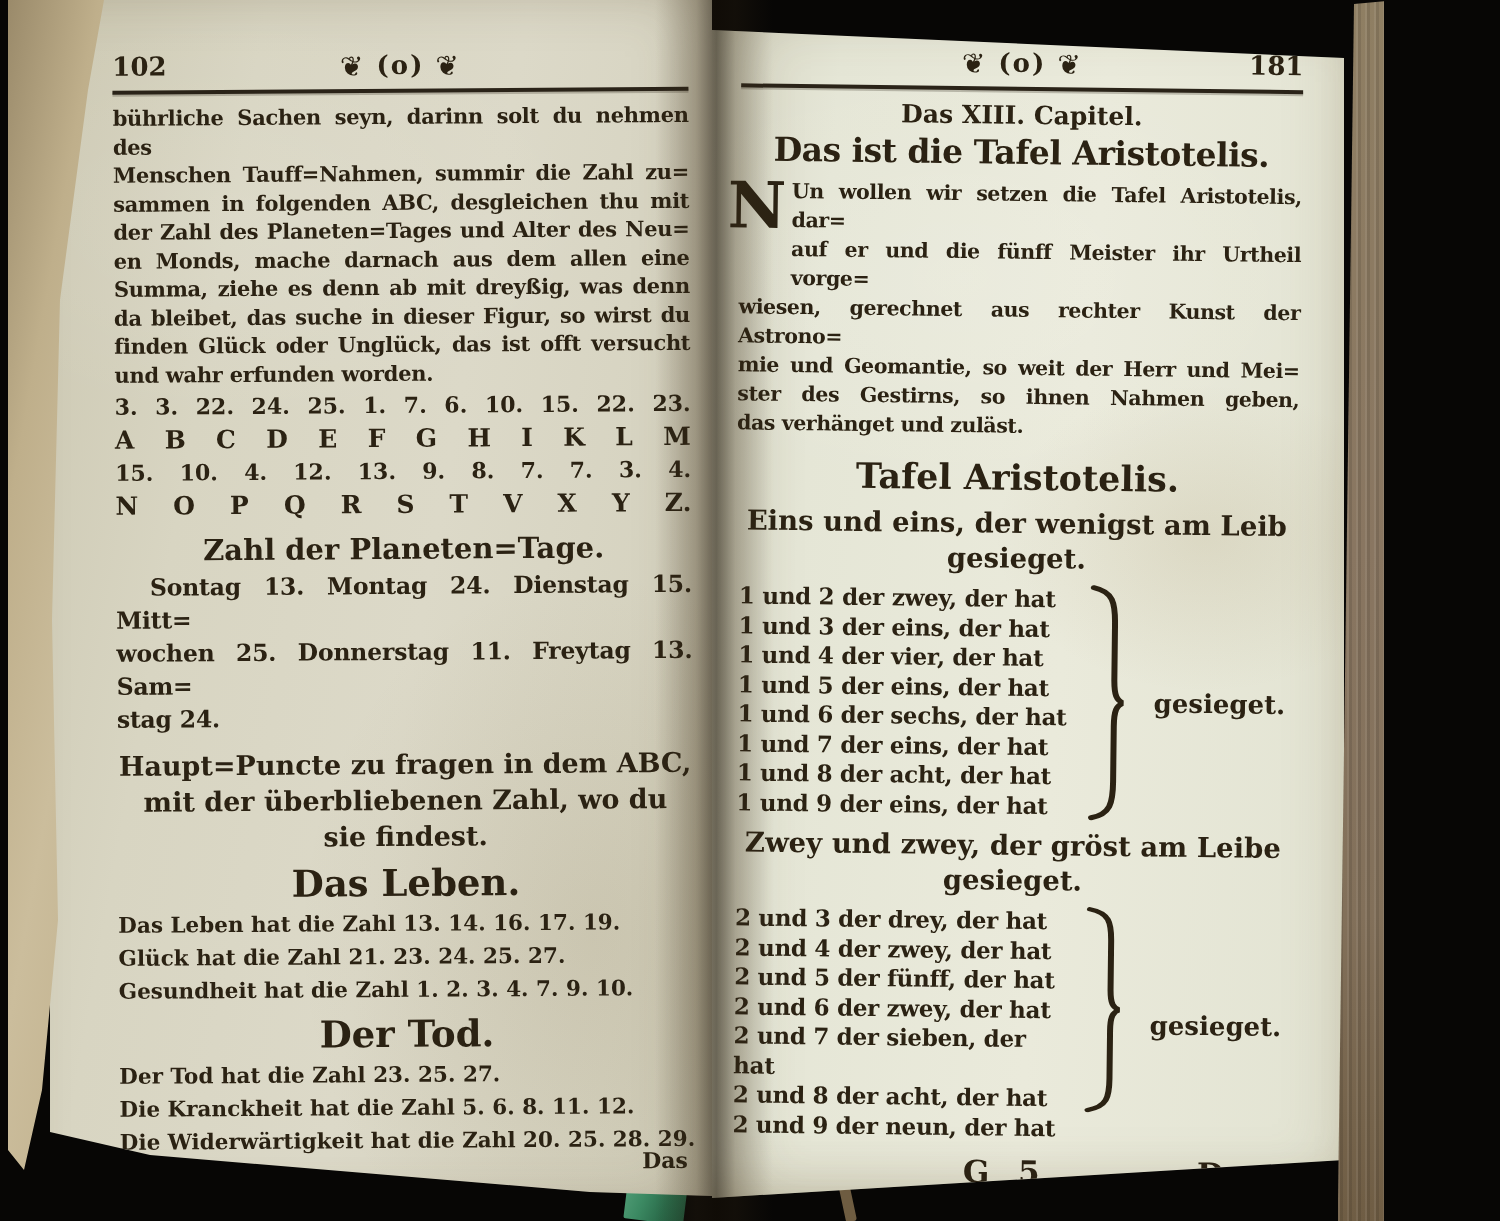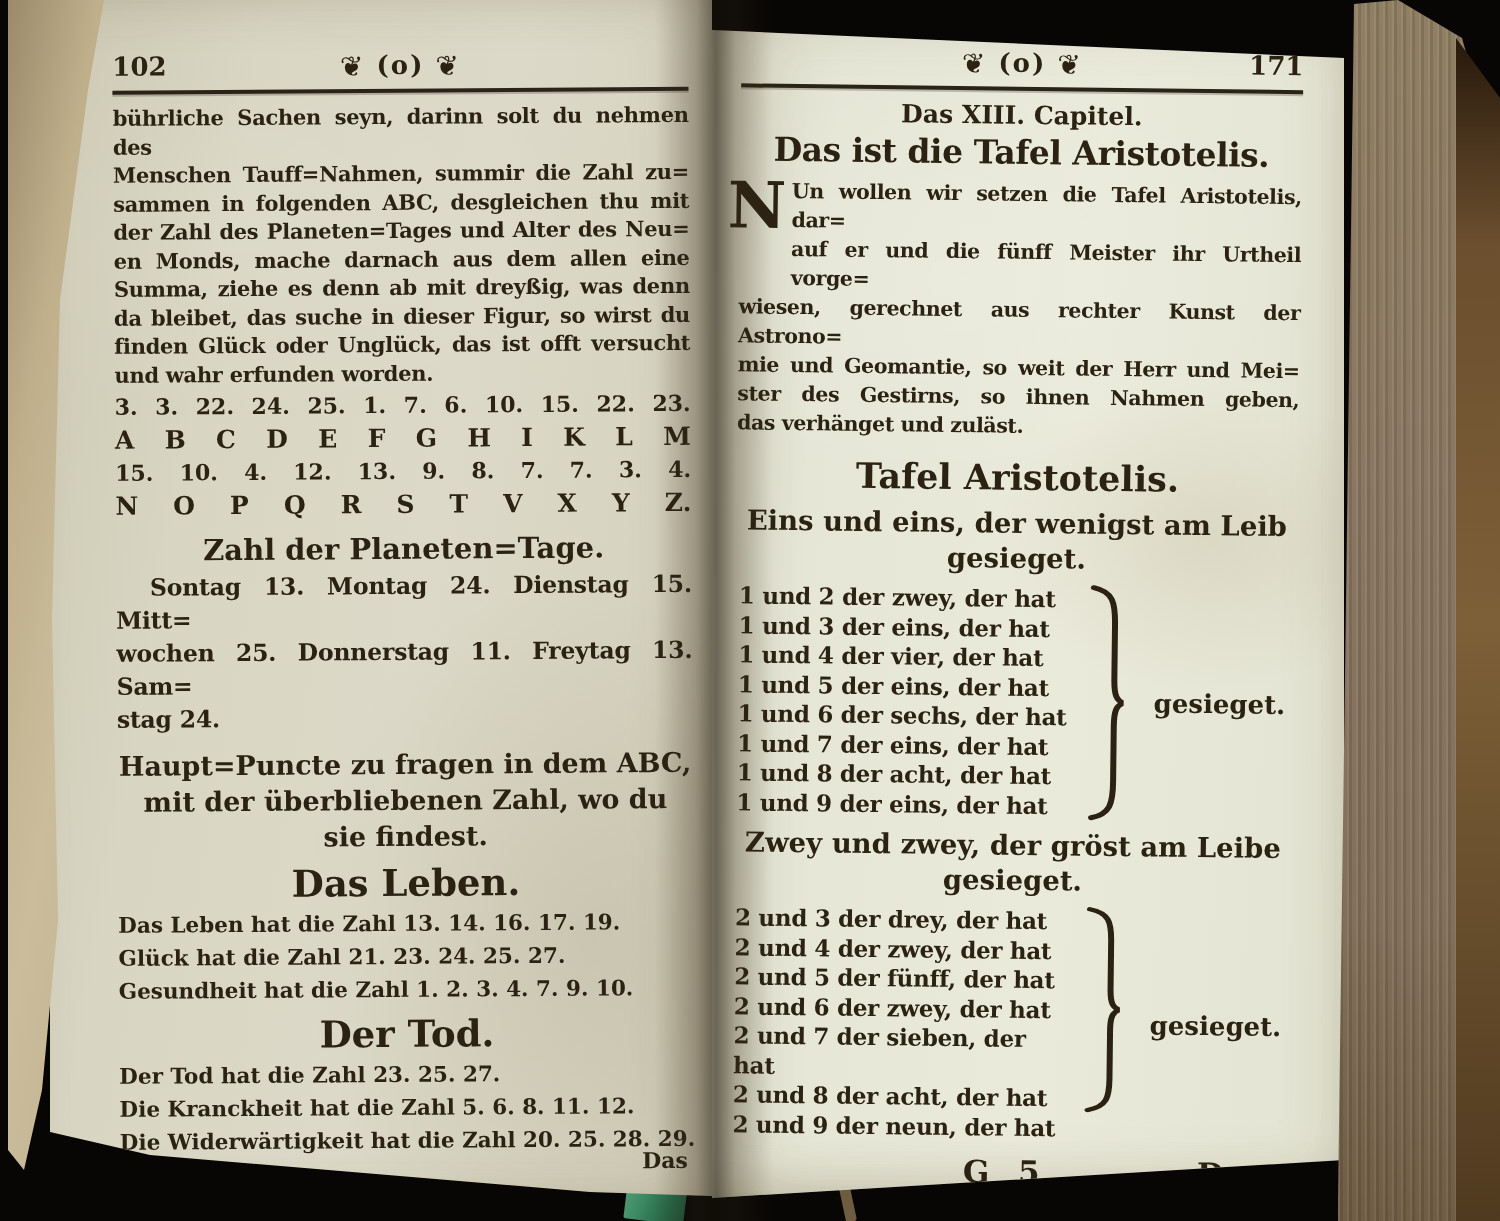--- a/index.html
+++ b/index.html
@@ -1,16 +1,16 @@
 <!DOCTYPE html>
 <html><head>
 <meta charset="utf-8">
 <style>
   html,body{margin:0;padding:0;background:#070605;}
-  .scene{position:relative;width:1500px;height:1221px;overflow:hidden;background:#070605;
+  .scene{position:relative;width:1384px;height:1221px;overflow:hidden;background:#070605;
          font-family:"DejaVu Serif","Liberation Serif",serif;color:#2b2213;}
   .scene *{box-sizing:border-box;}
 
   
   .page{position:absolute;z-index:2;}
   .page-left{left:50px;top:0;width:662px;height:1200px;
     clip-path:polygon(0 0,100% 0,100% 1196px,540px 1192px,100px 1155px,0 1132px);
     background:
       radial-gradient(ellipse 500px 300px at 30% 18%,rgba(255,255,255,.10),transparent 70%),
       radial-gradient(ellipse 420px 520px at 82% 78%,rgba(120,100,60,.12),transparent 70%),
@@ -159,21 +159,21 @@
 
   <div class="page page-right">
     <div class="content-right">
       <div class="hdr">
         <span style="width:54px"></span>
         <span class="orn-row">
           <span class="orn">❦</span>
           <span>(o)</span>
           <span class="orn">❦</span>
         </span>
-        <span>171</span>
+        <span>181</span>
       </div>
       <div class="rule"></div>
 
       <div class="chapter">Das XIII. Capitel.</div>
       <div class="title">Das ist die Tafel Aristotelis.</div>
 
       <div class="intro">
         <span class="drop-cap">N</span>
         <div class="intro-lines justify-set">
             <div>Un wollen wir setzen die Tafel Aristotelis, dar=</div>

